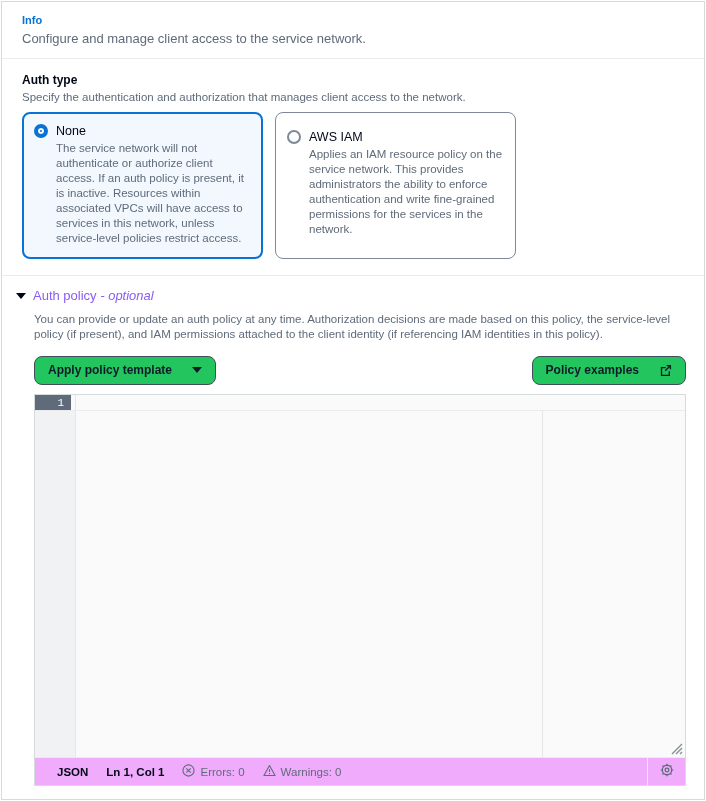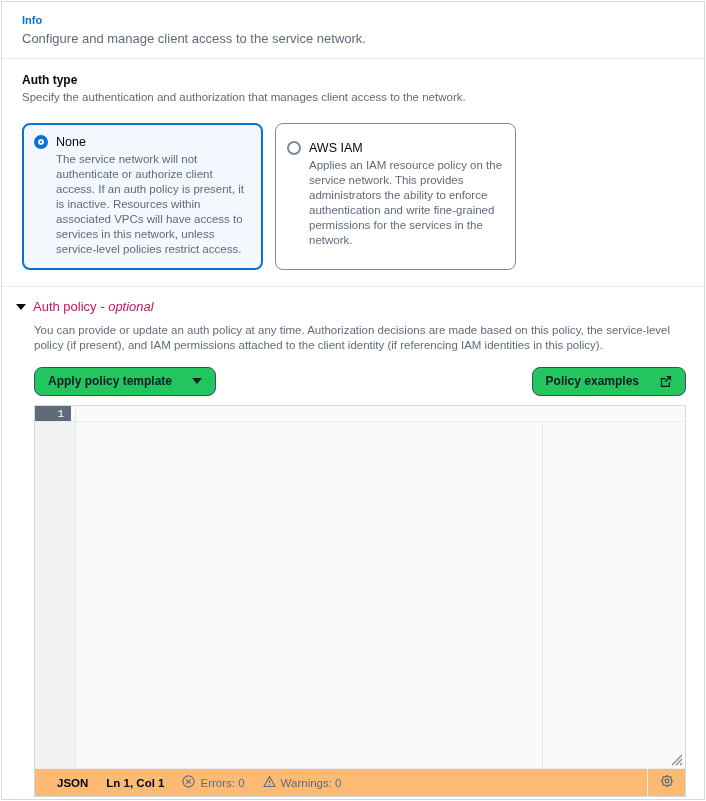--- a/index.html
+++ b/index.html
@@ -64,21 +64,21 @@
   }
   .section-desc {
     margin-top: 4px;
     font-size: 11.5px;
     color: #5f6b7a;
   }
 
   .tiles {
     display: flex;
     gap: 12px;
-    margin-top: 20px;
+    margin-top: 9px;
   }
   .tile {
     width: 241px;
     min-height: 102px;
     border: 1px solid #7d8998;
     border-radius: 8px;
     padding: 16px 12px 12px 11px;
     background: #ffffff;
     display: flex;
     gap: 8px;
@@ -134,21 +134,21 @@
   }
   .caret {
     width: 0; height: 0;
     border-left: 5px solid transparent;
     border-right: 5px solid transparent;
     border-top: 6px solid #000716;
     margin-top: 1px;
   }
   .expandable-title {
     font-size: 13px;
-    color: #be185d;
+    color: #8b5cf6;
   }
   .expandable-title em {
     font-style: italic;
   }
   .policy-desc {
     margin: 9px 0 0 18px;
     font-size: 11.5px;
     line-height: 15px;
     color: #5f6b7a;
     max-width: 660px;
@@ -236,21 +236,21 @@
   .resize-grip {
     position: absolute;
     right: 2px; bottom: 2px;
     width: 12px; height: 12px;
     cursor: nwse-resize;
   }
 
   .editor-status {
     height: 28px;
     border-top: 1px solid #e9ebed;
-    background: #fdba74;
+    background: #f0abfc;
     display: flex;
     align-items: center;
     justify-content: space-between;
     padding-left: 22px;
   }
   .status-left {
     display: flex;
     align-items: center;
     gap: 18px;
   }

